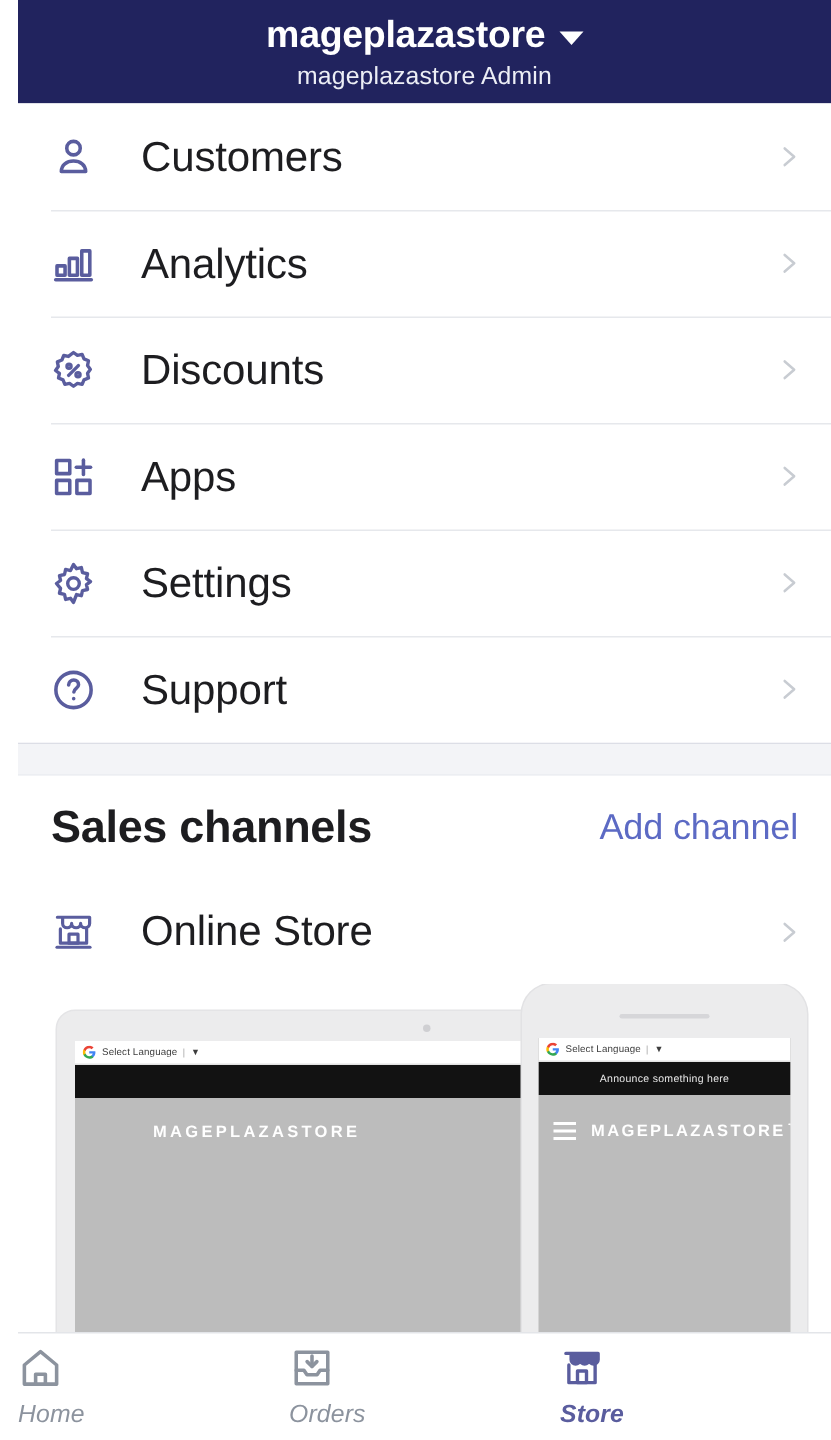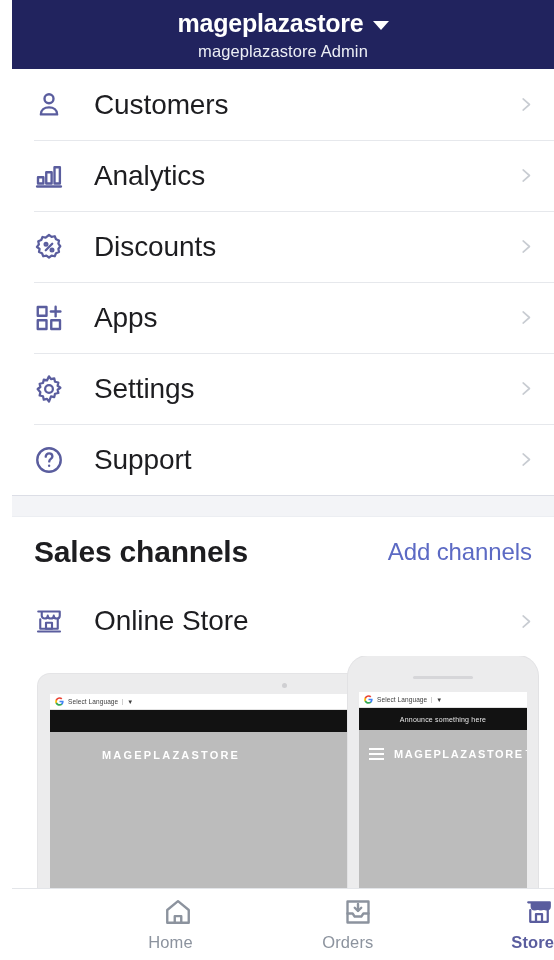--- a/index.html
+++ b/index.html
@@ -260,24 +260,25 @@
     height: 72px;
     background: #ffffff;
     border-top: 1px solid #e3e5e9;
     display: flex;
     align-items: center;
   }
   .tab {
     flex: 1 1 0;
     display: flex;
     flex-direction: column;
-    align-items: flex-end;
+    align-items: flex-start;
     justify-content: center;
     gap: 2px;
     color: #8c939e;
+    font-style: italic;
   }
   .tab.active { color: #5a5d9e; }
   .tab-label { font-size: 16.5px; letter-spacing: 0.1px; }
   .tab.active .tab-label { font-weight: bold; }
 </style>
 </head>
 <body>
 
 <div class="screen">
 
@@ -389,21 +390,21 @@
               <polyline points="9 5 17 12 9 19"></polyline>
             </svg>
         </span>
       </div>
     </div>
 
     <div class="band"></div>
 
     <div class="section-head">
       <span class="section-title">Sales channels</span>
-      <span class="section-action">Add channels</span>
+      <span class="section-action">Add channel</span>
     </div>
 
     <div class="row" style="height:70px;">
       <span class="row-icon">
         <svg width="30" height="30" viewBox="0 0 24 24" fill="none" stroke="currentColor" stroke-width="1.7" stroke-linecap="round" stroke-linejoin="round">
           <path d="M3.4 4.4h17.2v3.3c0 1.3-1.1 2.3-2.4 2.3s-2.4-1-2.4-2.3c0 1.3-1.1 2.3-2.4 2.3s-2.4-1-2.4-2.3c0 1.3-1.1 2.3-2.4 2.3S6.2 9 6.2 7.7V4.4z"></path>
           <path d="M5 10.6v7.6h14v-7.6"></path>
           <rect x="9.6" y="13.4" width="4.8" height="4.8"></rect>
           <line x1="3.2" y1="20.4" x2="20.8" y2="20.4"></line>
         </svg>

